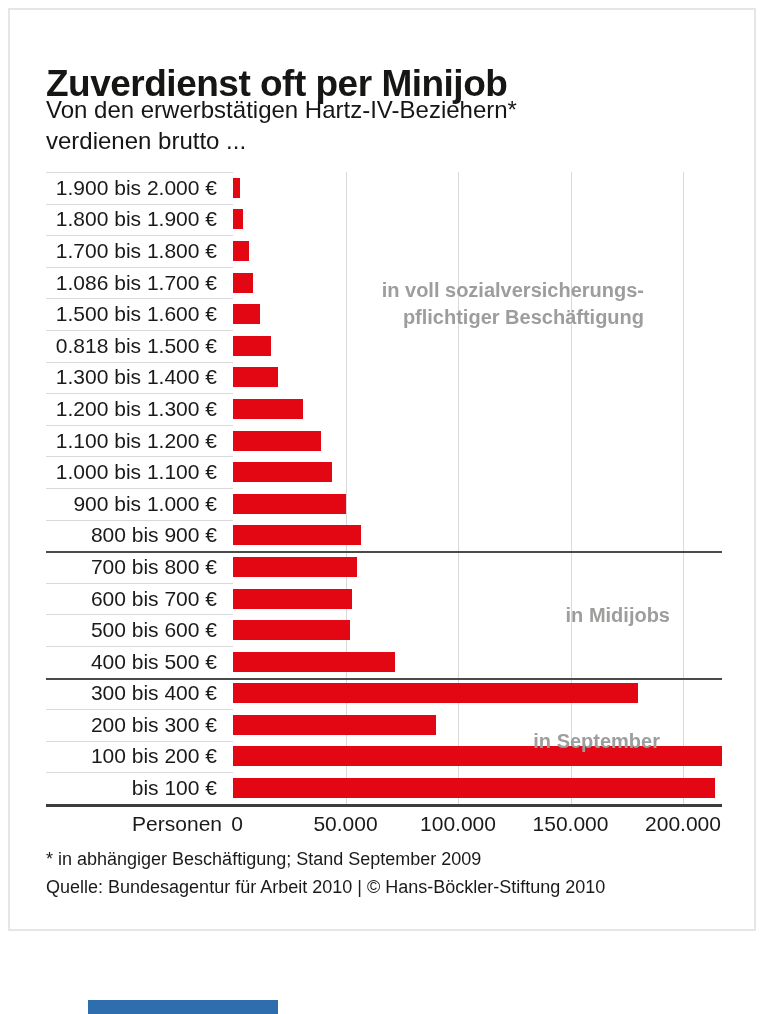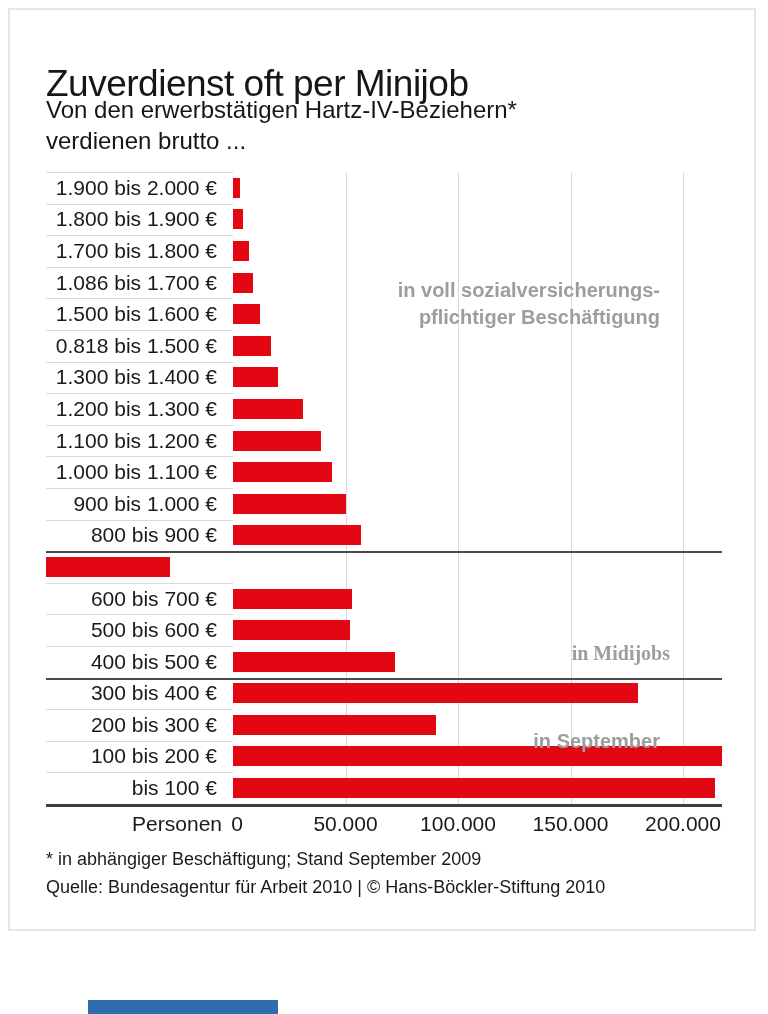--- a/index.html
+++ b/index.html
@@ -1,38 +1,38 @@
 <!DOCTYPE html>
 <html><head>
 <meta charset="utf-8">
 <style>
   html,body{margin:0;padding:0;background:#fff;}
   body{width:768px;height:1014px;position:relative;overflow:hidden;
        font-family:"Liberation Sans","DejaVu Sans",sans-serif;color:#1a1a19;}
   .card{position:absolute;left:8px;top:8px;width:748px;height:923px;
         background:#fff;border:2px solid #e6e6e6;box-sizing:border-box;}
-  .title{position:absolute;left:46px;top:38px;font-size:37px;font-weight:400;
+  .title{position:absolute;left:46px;top:38px;font-size:37px;font-weight:700;
          letter-spacing:-0.5px;color:#161615;}
   .subtitle{position:absolute;left:46px;top:94px;font-size:24px;line-height:31px;
             white-space:pre-line;color:#161615;}
   #plot-layer{position:absolute;left:0;top:0;width:768px;height:1014px;pointer-events:none;}
   .gridline{position:absolute;width:1px;background:#d9d9d9;}
   .sep-light{position:absolute;height:1px;background:#d9d9d9;}
   .sep-dark{position:absolute;height:2px;background:#4a4a49;}
   .axis-line{position:absolute;height:3px;background:#3d3d3c;}
   #rows{position:absolute;left:46px;top:172px;width:676px;display:flex;flex-direction:column;}
   .row{display:flex;height:31.6px;align-items:center;}
   .rlabel{width:187px;box-sizing:border-box;padding-right:16px;text-align:right;
           font-size:21px;color:#1a1a19;white-space:nowrap;}
   .rtrack{flex:1;height:31.6px;position:relative;}
   .bar{position:absolute;left:0;top:5.8px;height:20px;}
   .anno{position:absolute;font-size:20px;font-weight:700;color:#9d9d9c;
         text-align:right;white-space:pre-line;line-height:27px;}
-  #anno-voll{right:108px;top:277px;}
-  #anno-midi{right:98px;top:640px;font-family:Liberation Serif, serif;}
+  #anno-voll{right:124px;top:277px;}
+  #anno-midi{right:98px;top:602px;}
   #anno-mini{right:108px;top:728px;}
   .tick-label{position:absolute;top:812px;font-size:21px;color:#1a1a19;
               transform:translateX(-50%);white-space:nowrap;}
   .axis-name{position:absolute;left:46px;top:812px;width:176px;text-align:right;
              font-size:21px;color:#1a1a19;}
   .footnotes{position:absolute;left:46px;top:845px;font-size:18px;line-height:28px;
              white-space:pre-line;color:#1a1a19;}
   .logo-bar{position:absolute;left:88px;top:1000px;width:190px;height:14px;background:#2f6eae;}
 </style>
 </head>
@@ -145,20 +145,21 @@
         <div class="bar" style="background: rgb(227, 6, 19); width: 112.5px;"></div>
       </div>
     </div>
     <div class="row">
       <div class="rlabel">800 bis 900 €</div>
       <div class="rtrack">
         <div class="bar" style="background: rgb(227, 6, 19); width: 128.25px;"></div>
       </div>
     </div>
     <div class="row">
+      <div class="rlabel">700 bis 800 €</div>
       <div class="rtrack">
         <div class="bar" style="background: rgb(227, 6, 19); width: 123.75px;"></div>
       </div>
     </div>
     <div class="row">
       <div class="rlabel">600 bis 700 €</div>
       <div class="rtrack">
         <div class="bar" style="background: rgb(227, 6, 19); width: 119.25px;"></div>
       </div>
     </div>

